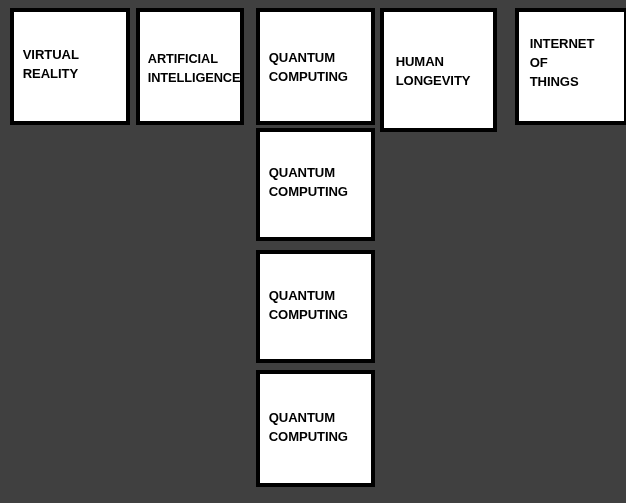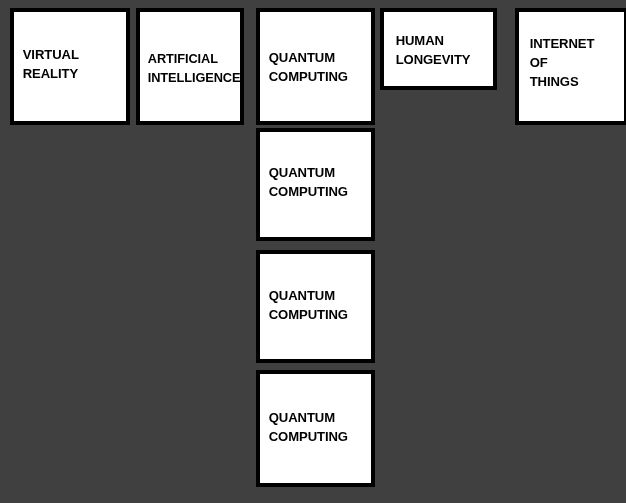--- a/index.html
+++ b/index.html
@@ -39,21 +39,21 @@
     padding-left: 9px;
     padding-right: 4px;
     white-space: pre-line;
     transform: scaleX(0.97);
     transform-origin: left center;
   }
   
   #box-virtual-reality      { left: 10px;  top: 8px;   width: 120px; height: 117px; }
   #box-artificial-intelligence { left: 136px; top: 8px; width: 108px; height: 117px; }
   #box-quantum-computing-1  { left: 256px; top: 8px;   width: 119px; height: 117px; }
-  #box-human-longevity      { left: 380px; top: 8px;   width: 117px; height: 82px; }
+  #box-human-longevity      { left: 380px; top: 8px;   width: 117px; height: 124px; }
   #box-internet-of-things   { left: 515px; top: 8px;   width: 113px; height: 117px; }
   
   #box-quantum-computing-2  { left: 256px; top: 128px; width: 119px; height: 113px; }
   #box-quantum-computing-3  { left: 256px; top: 250px; width: 119px; height: 113px; }
   #box-quantum-computing-4  { left: 256px; top: 370px; width: 119px; height: 117px; }
 
   
   #box-virtual-reality .topic-label        { margin-top: -6px; }
   #box-artificial-intelligence .topic-label{ margin-top: 2px; padding-left: 8px; font-size: 13.2px; }
   #box-quantum-computing-1 .topic-label    { margin-top: 0px; }

